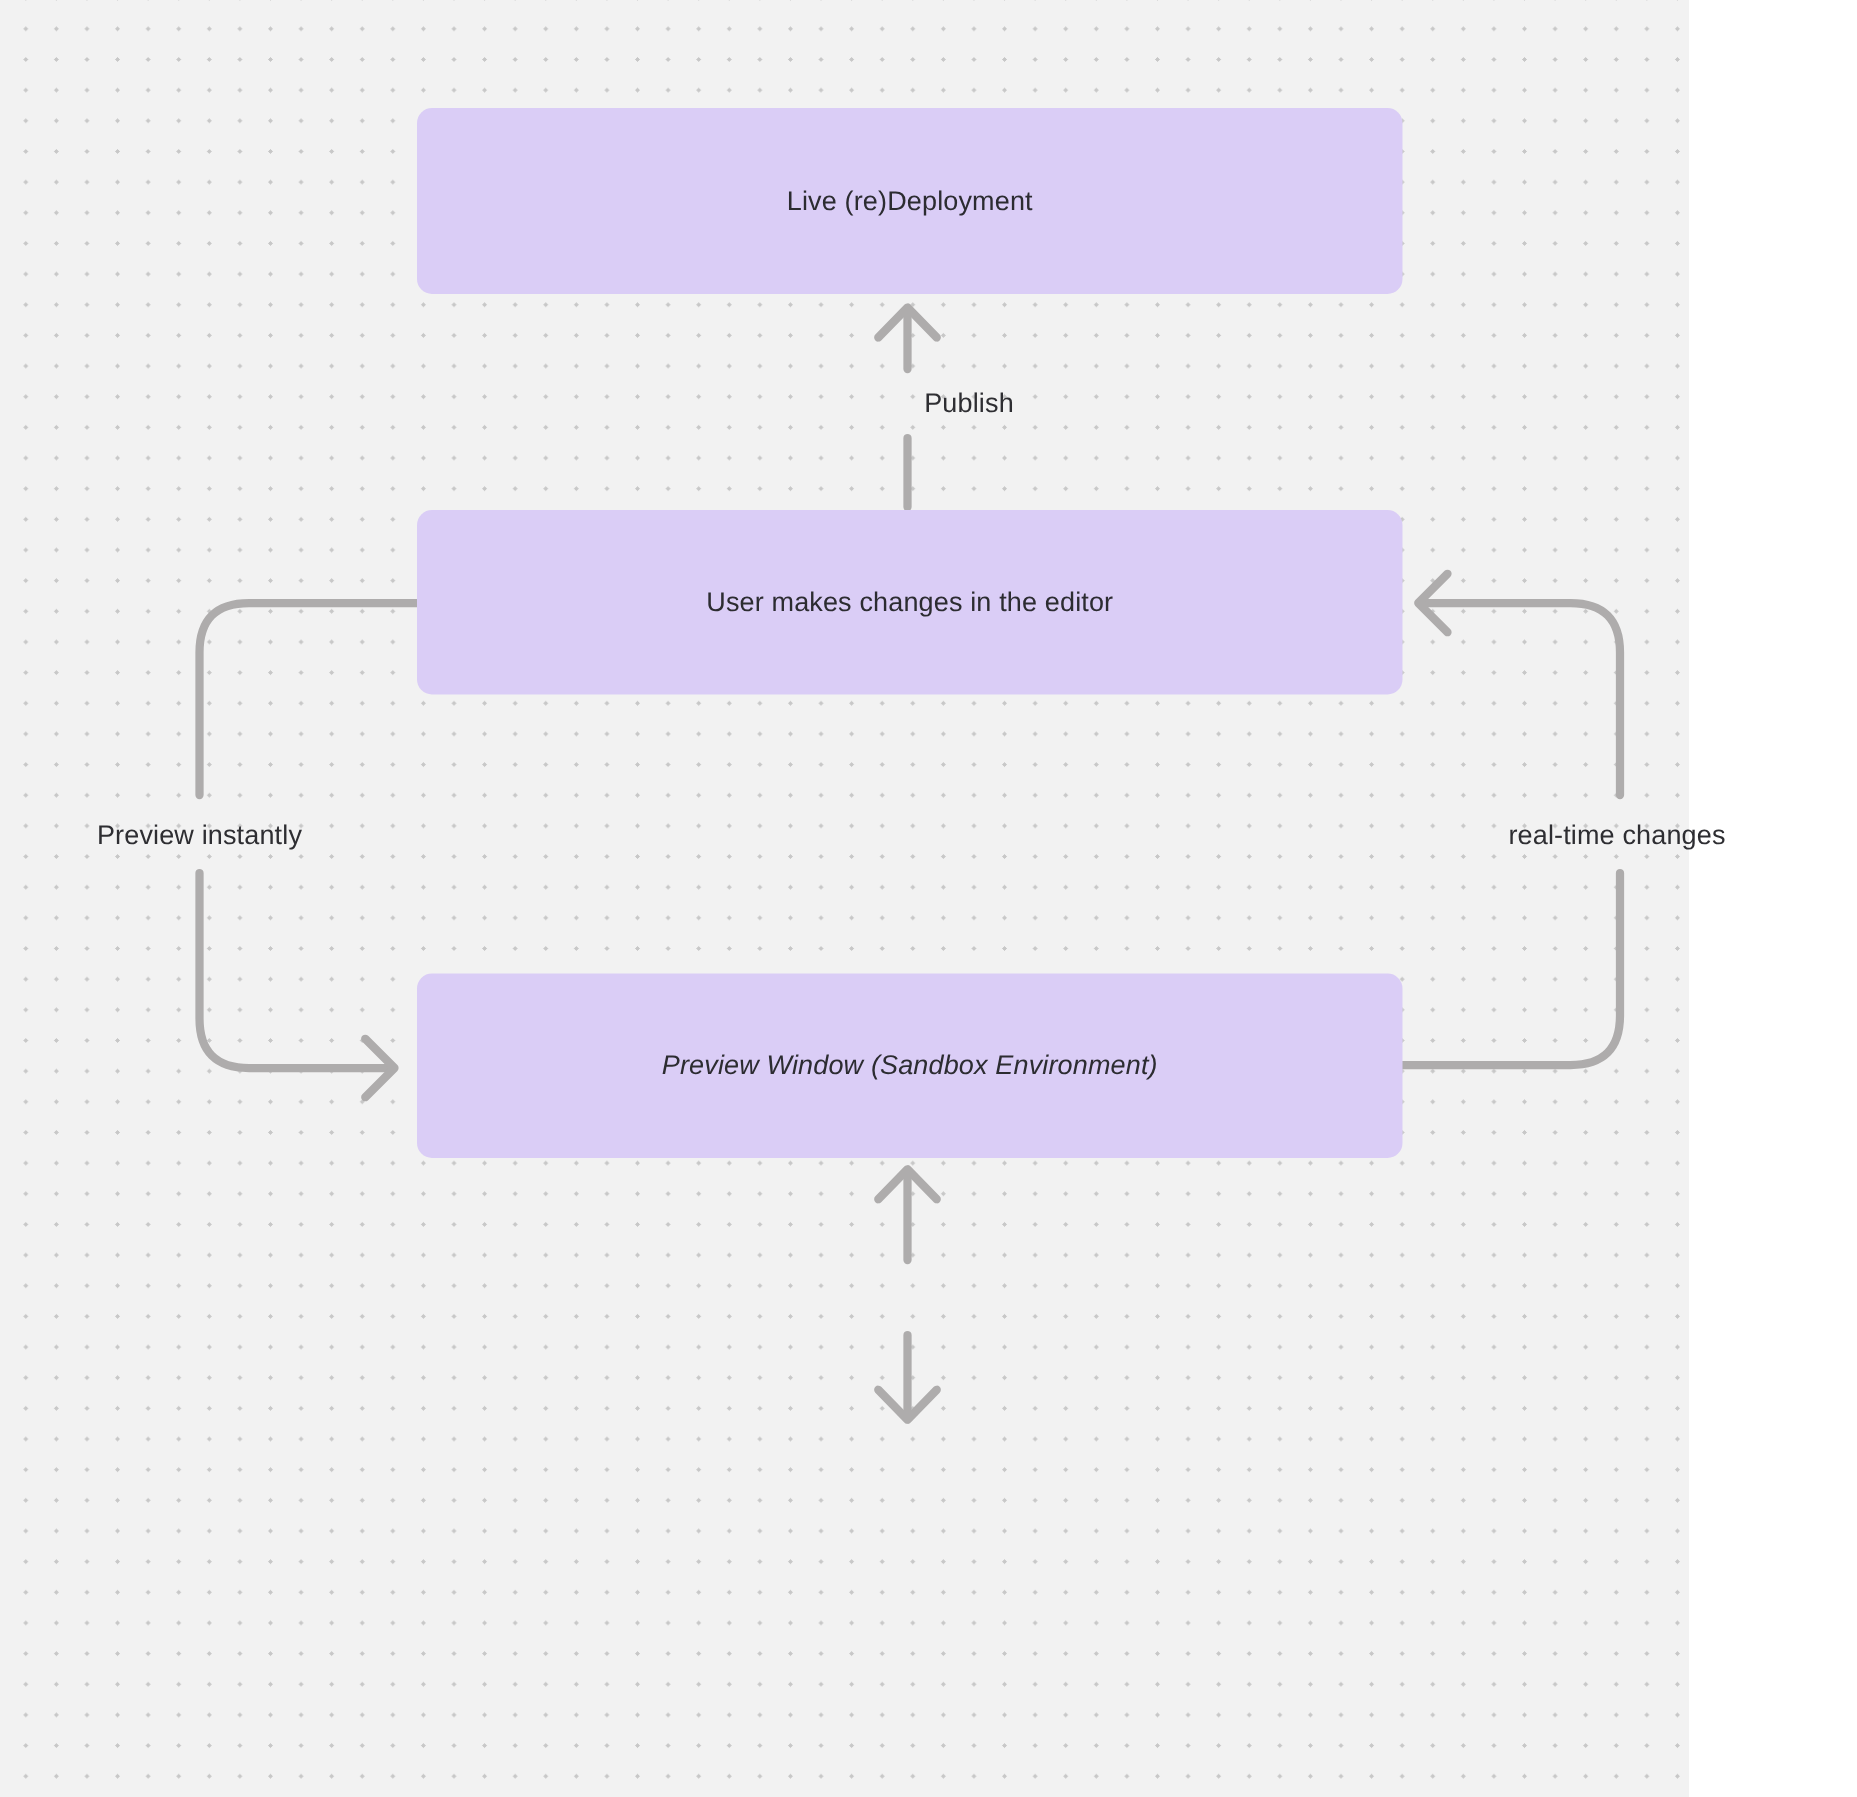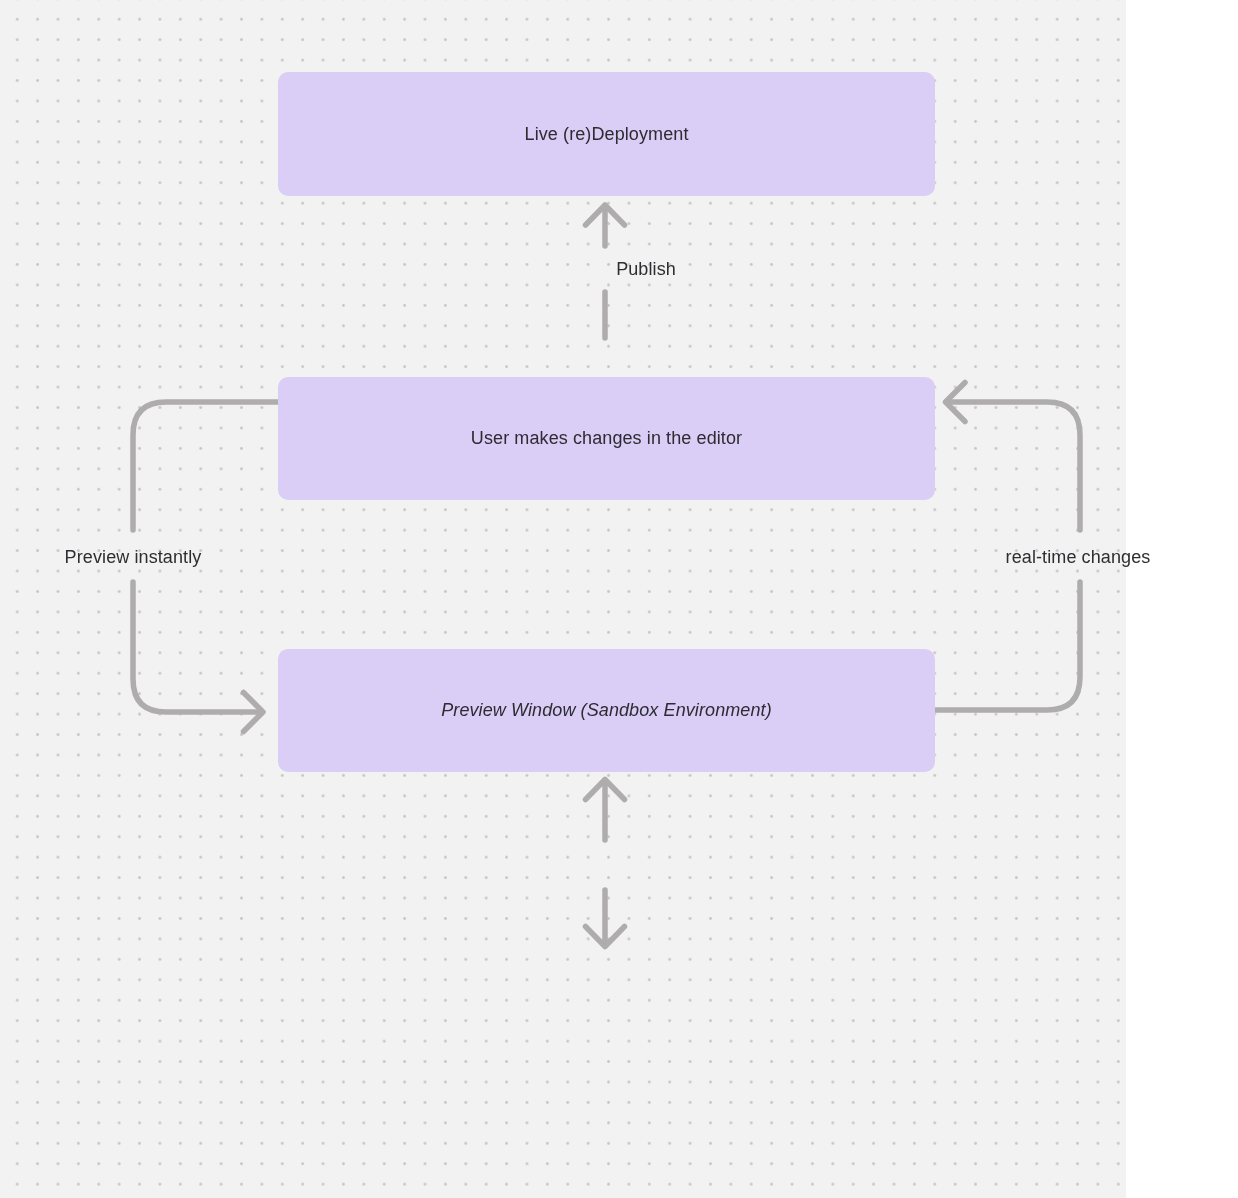--- a/index.html
+++ b/index.html
@@ -33,21 +33,21 @@
   .node{
     position:absolute;left:278px;width:657px;
     background:var(--node-fill);
     border-radius:10px;
     display:flex;align-items:center;justify-content:center;
     color:var(--node-text);
     font-size:18px;
     letter-spacing:0.1px;
   }
   .node-live{top:72px;height:124px;}
-  .node-editor{top:340px;height:123px;margin-top:37px;}
+  .node-editor{top:340px;height:123px;}
   .node-preview{top:649px;height:123px;font-style:italic;}
   .node-dev{top:955px;height:124px;}
   .edge-label{
     position:absolute;
     transform:translate(-50%,-50%);
     white-space:nowrap;
     color:var(--edge-label-text);
     font-size:18px;
     letter-spacing:0.1px;
   }

